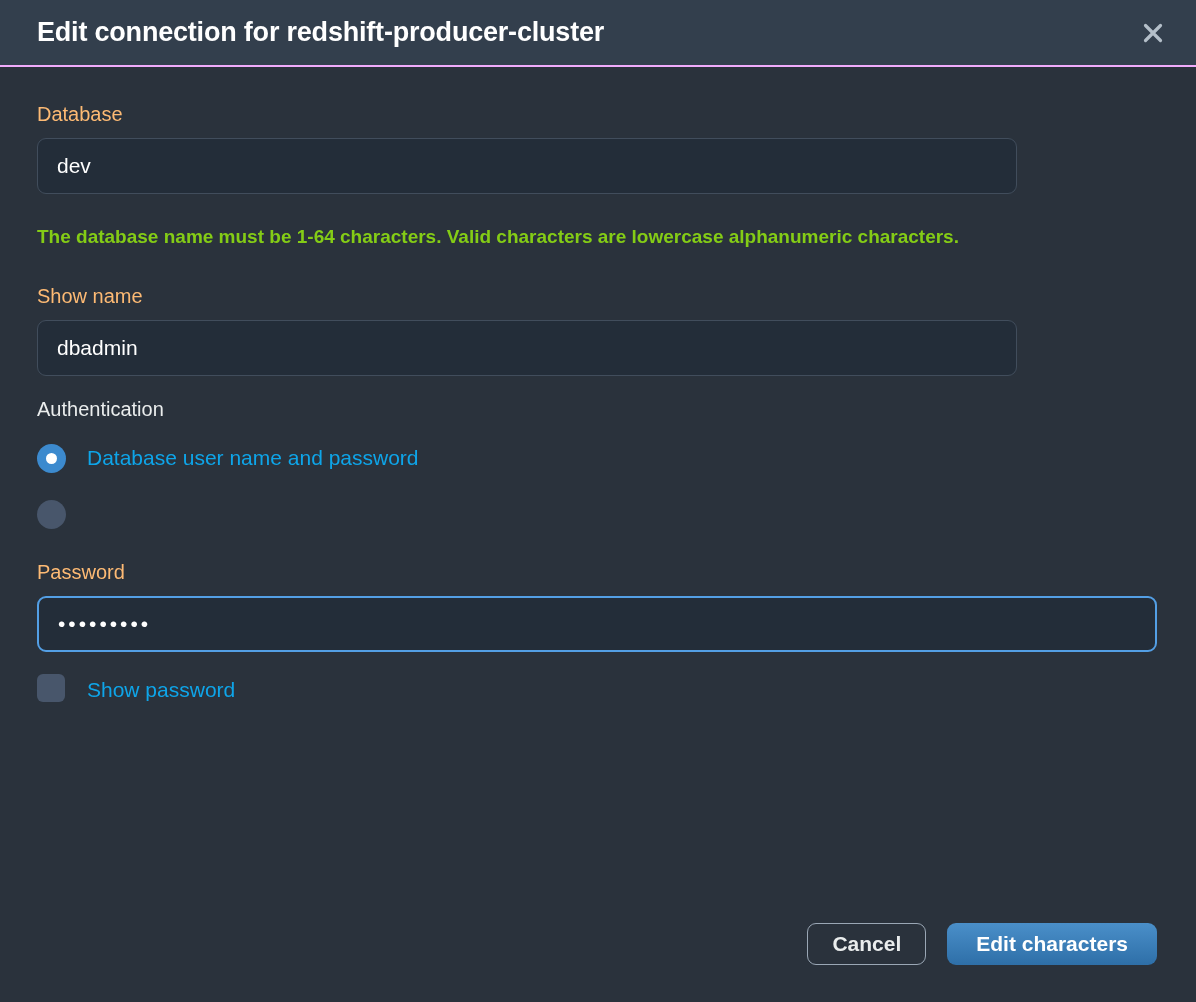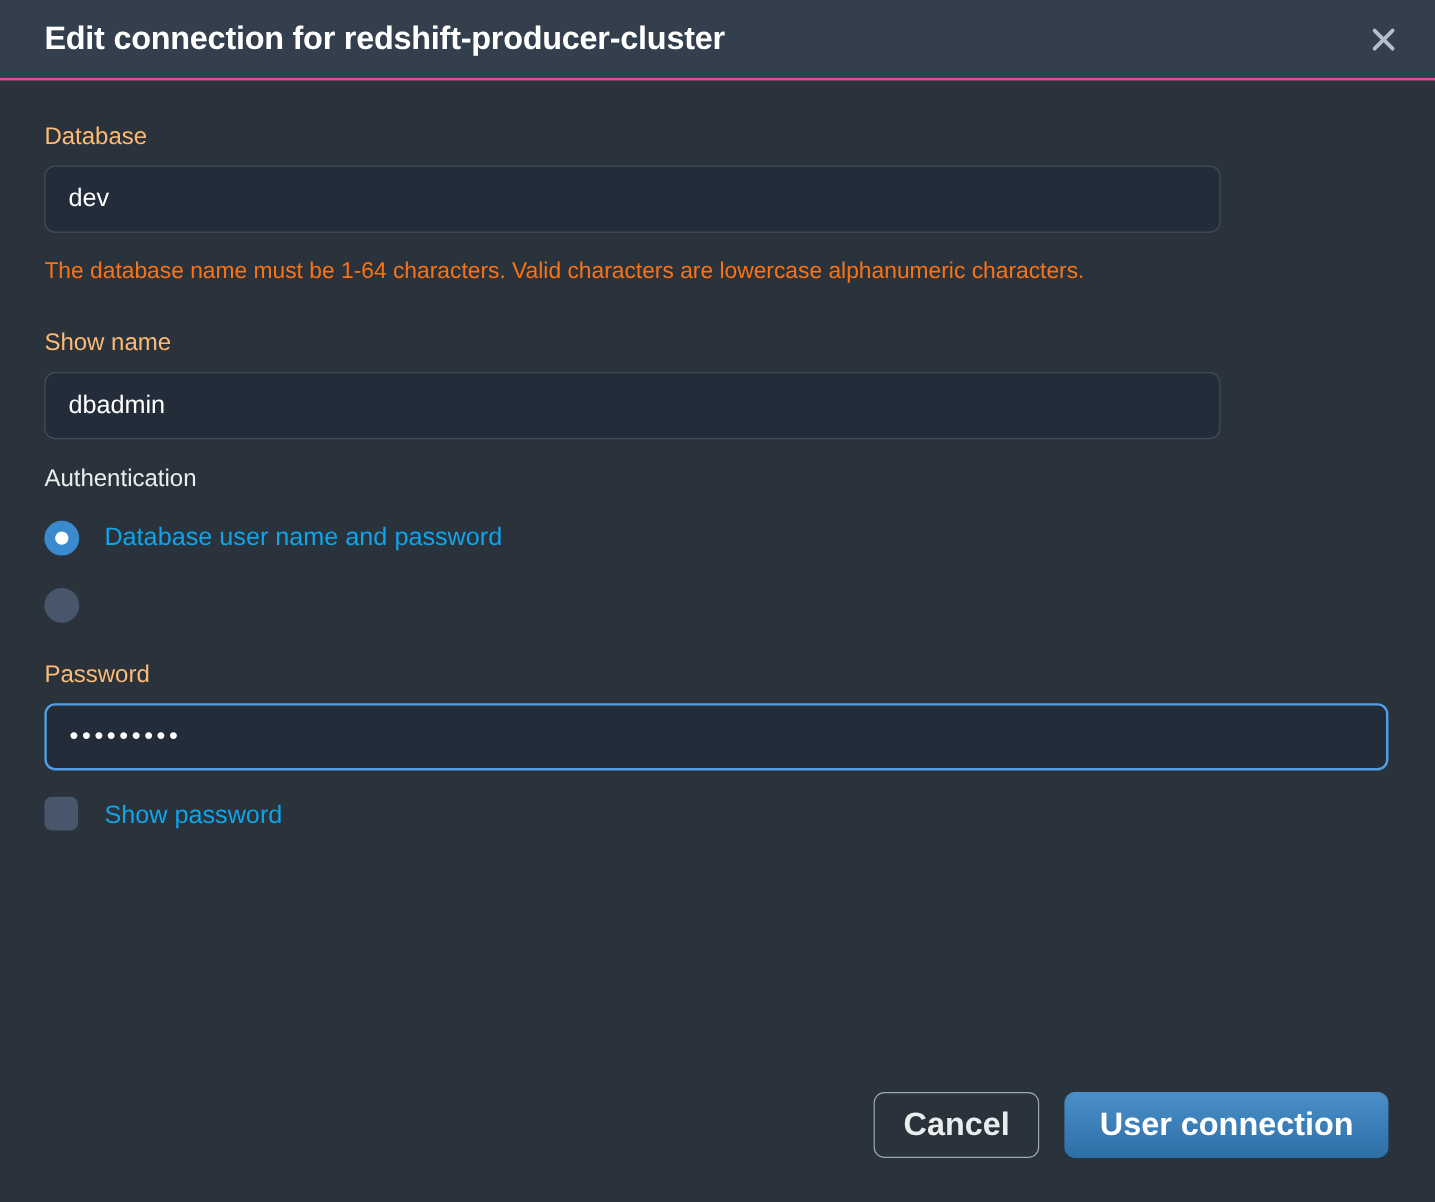--- a/index.html
+++ b/index.html
@@ -24,21 +24,21 @@
     display: flex;
     flex-direction: column;
     position: relative;
   }
 
   
   .modal-header {
     height: 67px;
     flex: 0 0 67px;
     background: #333f4d;
-    border-bottom: 2px solid #ec4899;
+    border-bottom: 2px solid #f0abfc;
     display: flex;
     align-items: center;
     padding: 0 22px 0 37px;
   }
 
   .modal-title {
     font-size: 27px;
     font-weight: bold;
     color: #ffffff;
     letter-spacing: -0.2px;
@@ -82,23 +82,24 @@
     font-family: "Liberation Sans", sans-serif;
     font-size: 21px;
     padding: 0 19px;
     outline: none;
   }
   .text-input::placeholder { color: #8d99a8; }
 
   .helper-text {
     font-size: 19px;
     line-height: 37px;
-    color: #f97316;
+    color: #84cc16;
     max-width: 1040px;
-    margin-top: 14px;
+    margin-top: 24px;
+    font-weight: bold;
   }
 
   .spacer-28 { height: 28px; }
   .spacer-22 { height: 22px; }
 
   
   .group-label {
     font-size: 20px;
     color: #eaeded;
     margin-bottom: 18px;
@@ -179,23 +180,23 @@
     flex: 0 0 auto;
     padding: 0 39px 37px 0;
     display: flex;
     justify-content: flex-end;
     align-items: center;
     gap: 21px;
   }
 
   .btn {
     font-family: "Liberation Sans", sans-serif;
-    font-size: 27px;
+    font-size: 21px;
     font-weight: bold;
-    height: 55px;
+    height: 42px;
     border-radius: 9px;
     cursor: pointer;
     white-space: nowrap;
   }
 
   .btn-secondary {
     background: #2a323c;
     border: 1px solid #9aa7b5;
     color: #eaeded;
     padding: 0 24px;
@@ -253,16 +254,16 @@
 
       <div class="check-row">
         <span class="checkbox"></span>
         <span class="check-label">Show password</span>
       </div>
     </div>
   </div>
 
   <div class="modal-footer">
     <button class="btn btn-secondary">Cancel</button>
-    <button class="btn btn-primary">User connection</button>
+    <button class="btn btn-primary">Edit characters</button>
   </div>
 
 </div>
 
 </body></html>

